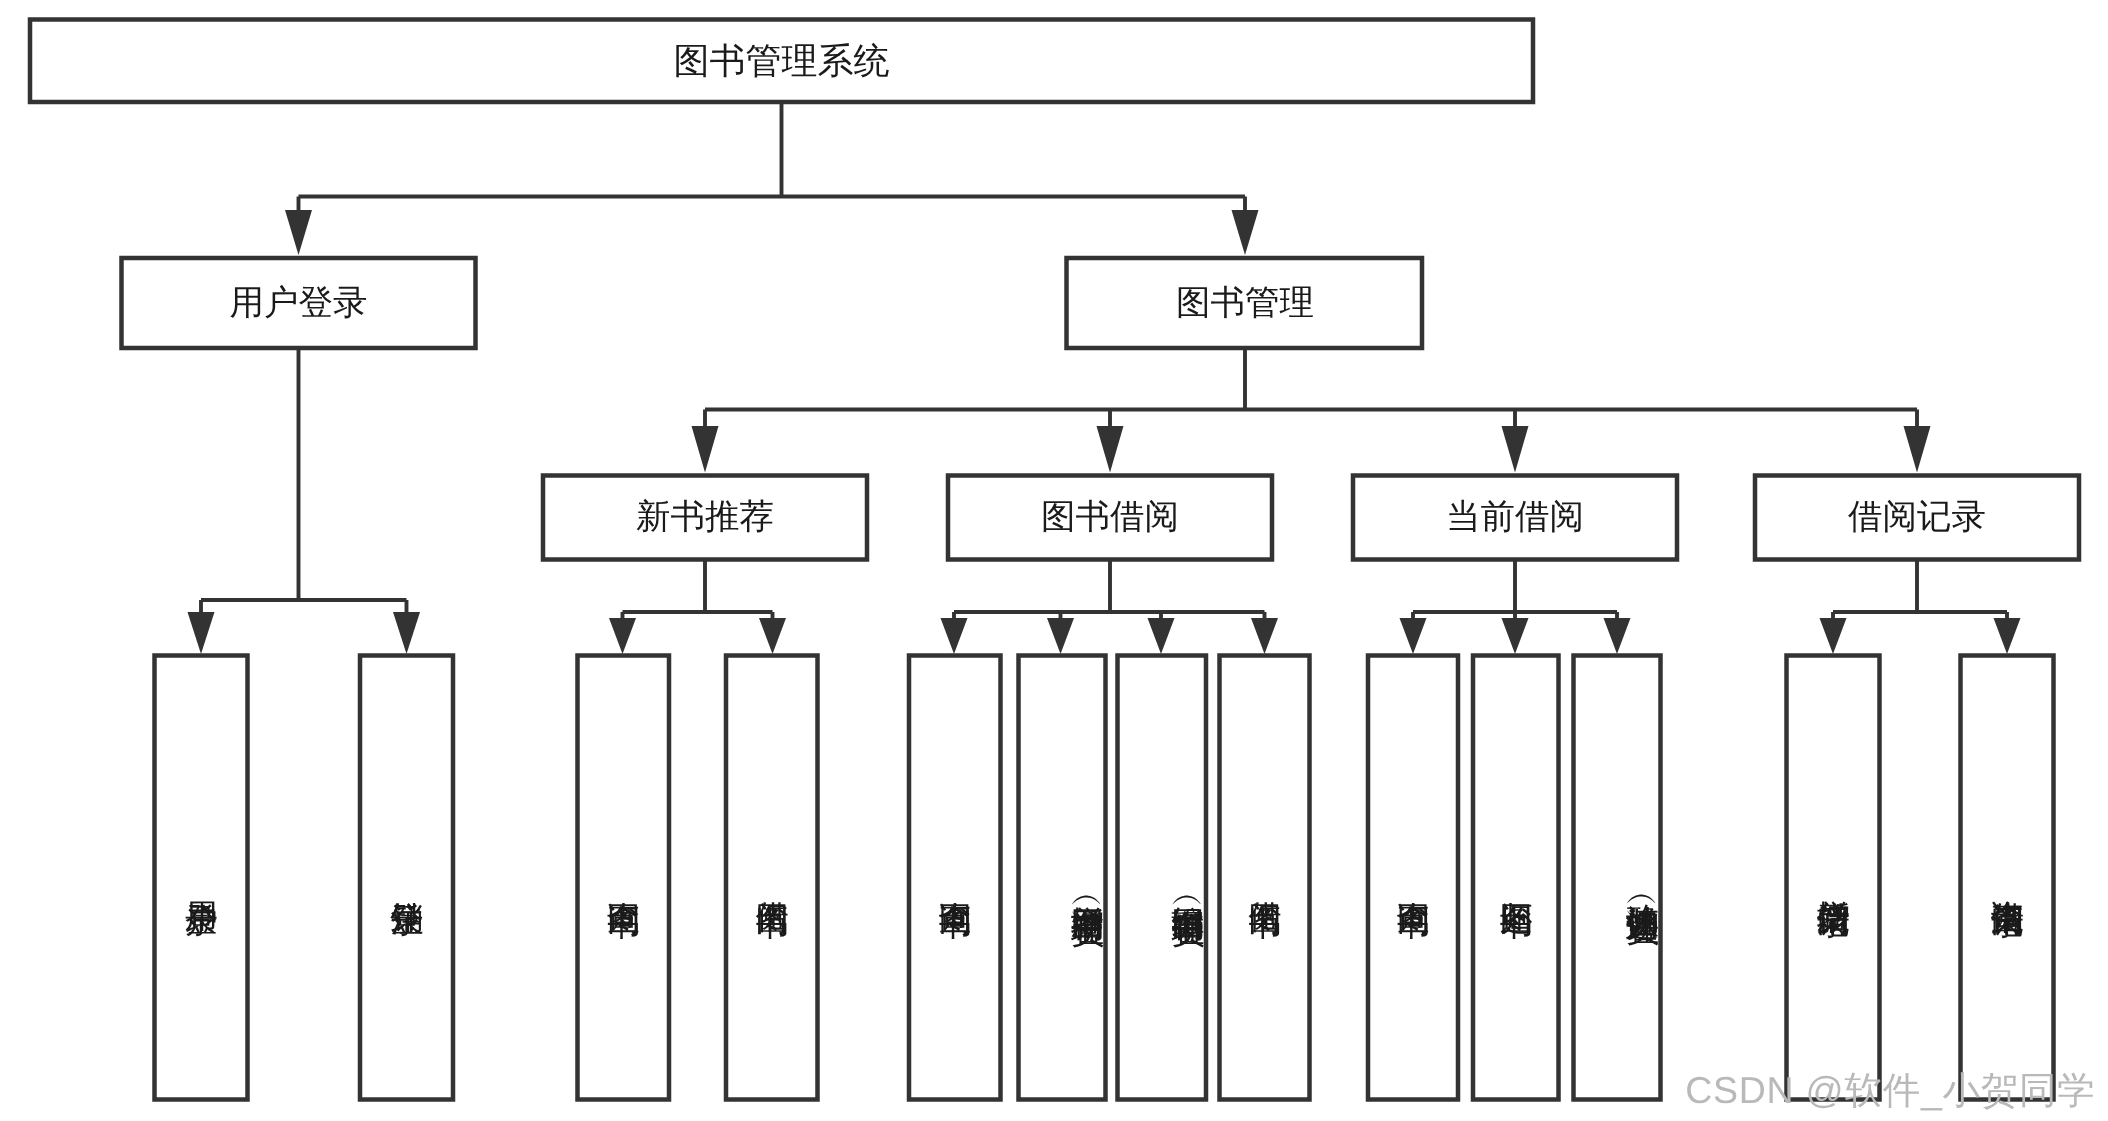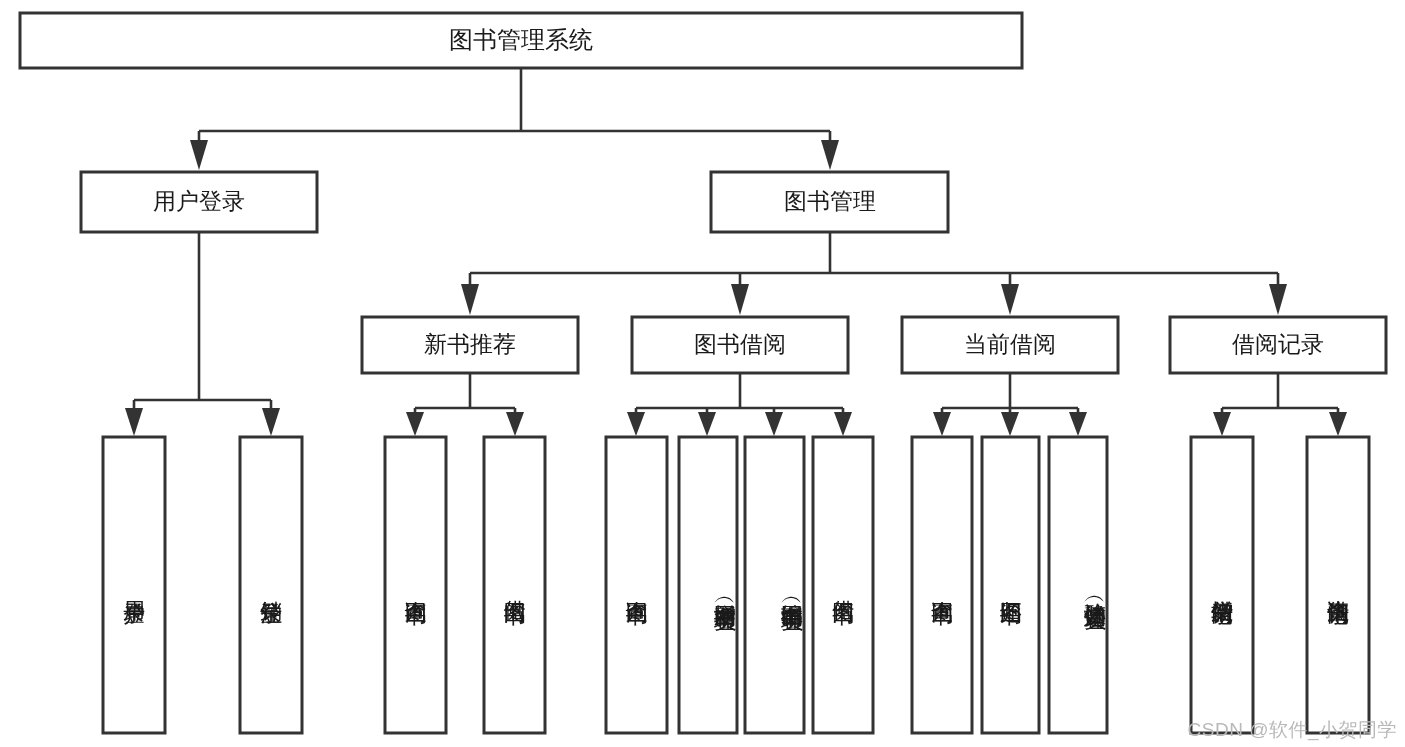--- a/index.html
+++ b/index.html
@@ -68,21 +68,21 @@
     white-space: nowrap;
     text-align: center;
     pointer-events: none;
     user-select: none;
   }
   #watermark {
     position: absolute;
     right: 8px;
     bottom: 4px;
     font-family: "Liberation Sans", "DejaVu Sans", sans-serif;
-    font-size: 19px;
+    font-size: 25px;
     color: #b9b9b9;
     letter-spacing: 0.5px;
     white-space: nowrap;
     user-select: none;
   }
 </style>
 </head>
 <body>
 
 <div id="diagram-root">

